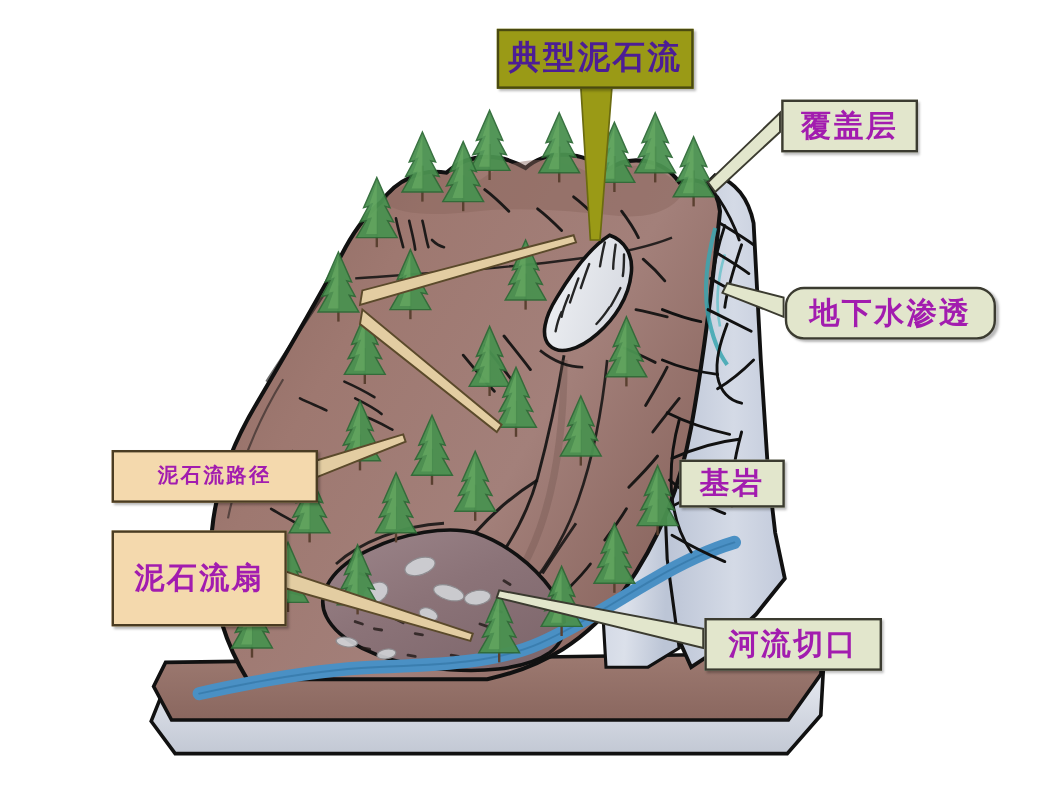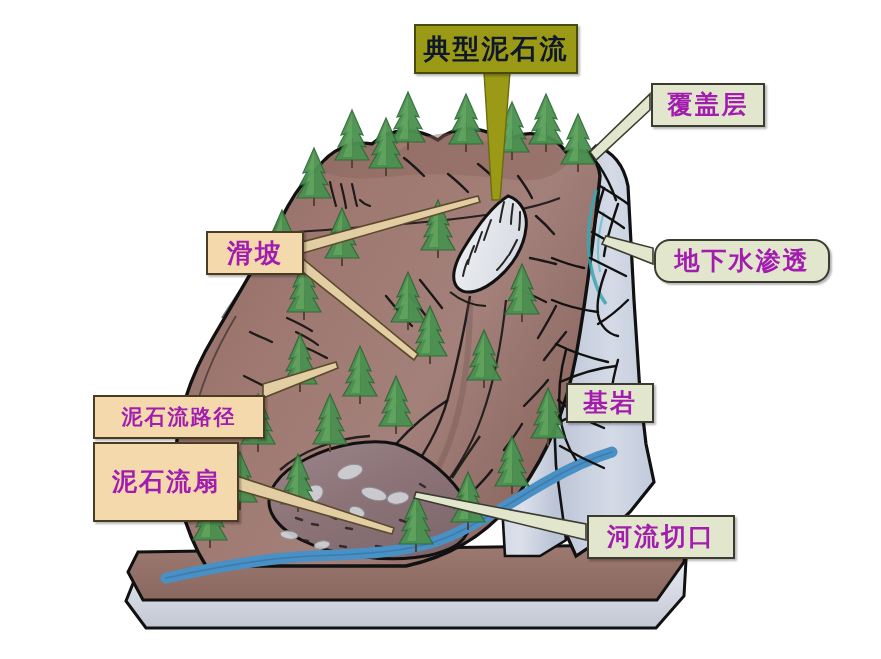--- a/index.html
+++ b/index.html
@@ -39,21 +39,21 @@
     line-height: 1.18;
     white-space: nowrap;
     box-shadow: 2px 2px 2px rgba(0,0,0,0.28);
     display: flex;
     align-items: center;
     justify-content: center;
     flex-direction: column;
     font-family: "DejaVu Sans", "Liberation Sans", sans-serif;
   }
   .lbl span { display: block; }
-  .lbl-olive  { background: #9a9a16; border-color: #4a4a10; color: #0f172a; }
+  .lbl-olive  { background: #9a9a16; border-color: #4a4a10; color: #4c1d95; }
   .lbl-tan    { background: #f4d9ad; border-color: #4a3c22; }
   .lbl-sage   { background: #e2e6cc; border-color: #3b3b30; }
 </style>
 </head>
 <body>
 
 <div id="stage">
 
   <svg id="scene" viewBox="0 0 881 659">
     <defs>
@@ -361,25 +361,22 @@
   </div>
 
   <div class="lbl lbl-sage" style="left:556px; top:383px; width:88px; height:40px; font-size:25px;margin-left:10px;">
     <span>基岩</span>
   </div>
 
   <div class="lbl lbl-sage" style="left:587px; top:515px; width:148px; height:44px; font-size:25px;">
     <span>河流切口</span>
   </div>
 
-  <div class="lbl lbl-tan" style="left:206px; top:231px; width:98px; height:44px; font-size:26px;">
-    <span>滑坡</span>
-  </div>
-
-  <div class="lbl lbl-tan" style="left:93px; top:395px; width:172px; height:44px; font-size:21px;">
+
+  <div class="lbl lbl-tan" style="left:93px; top:375px; width:172px; height:44px; font-size:17px;">
     <span>泥石流路径</span>
   </div>
 
   <div class="lbl lbl-tan" style="left:93px; top:442px; width:146px; height:80px; font-size:25px;">
     <span>泥石流扇</span>
   </div>
 
 </div>
 
 </body></html>

